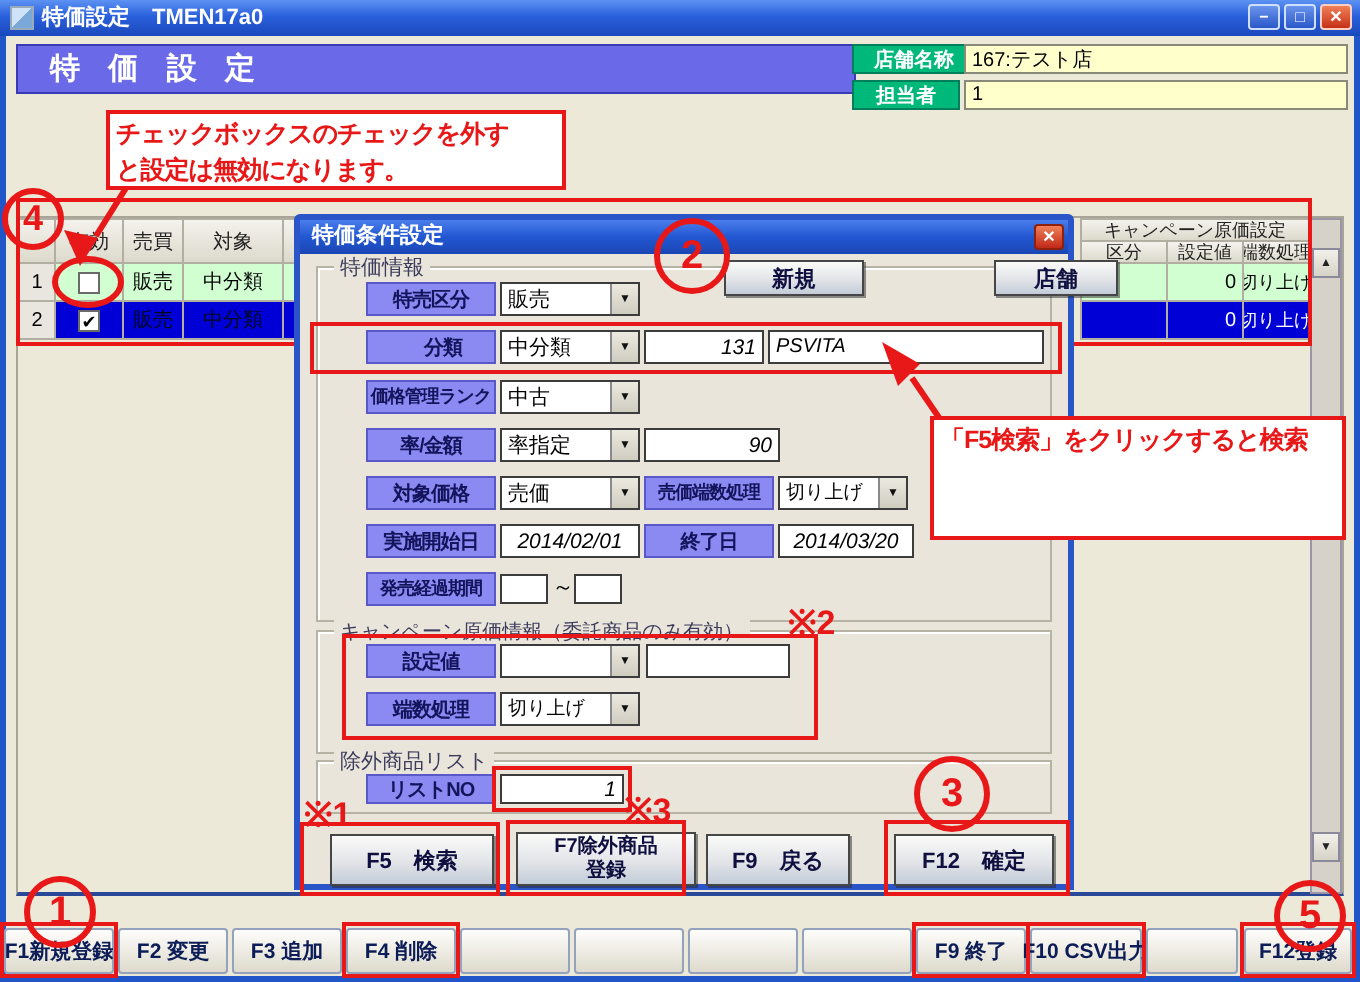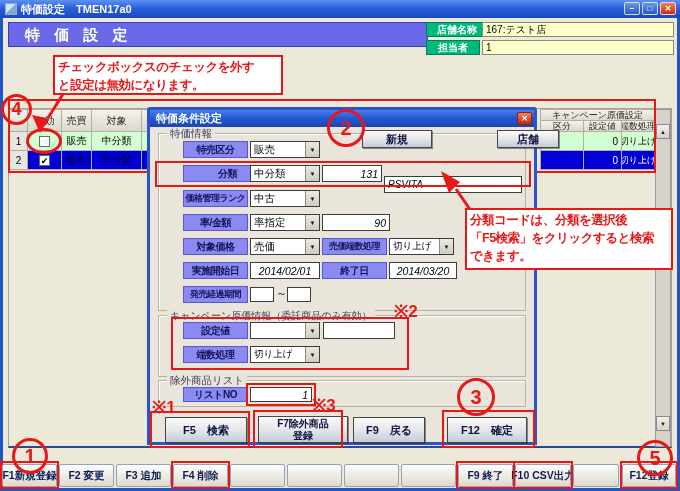--- a/index.html
+++ b/index.html
@@ -168,27 +168,27 @@
   <div class="abs glab" style="left:167px;top:127px;z-index:7;">特価情報</div>
   <div class="abs dbtn" style="left:362px;top:130px;width:70px;height:18px;z-index:7;">新規</div>
   <div class="abs dbtn" style="left:460px;top:130px;width:62px;height:18px;z-index:7;margin-left:37px;">店舗</div>
 
   <div class="abs plabel" style="left:183px;top:141px;width:65px;height:17px;z-index:7;">特売区分</div>
   <div class="abs dd" style="left:250px;top:141px;width:70px;height:17px;z-index:7;">
     <span class="ddt">販売</span>
       <span class="ddb">▼</span>
   </div>
 
-  <div class="abs plabel" style="left:183px;top:165px;width:77px;height:17px;z-index:7;padding-left:12px;">分類</div>
+  <div class="abs plabel" style="left:183px;top:165px;width:65px;height:17px;z-index:7;padding-left:12px;">分類</div>
   <div class="abs dd" style="left:250px;top:165px;width:70px;height:17px;z-index:7;">
     <span class="ddt">中分類</span>
       <span class="ddb">▼</span>
   </div>
   <div class="abs fld num" style="left:322px;top:165px;width:60px;height:17px;z-index:7;">131</div>
-  <div class="abs fld" style="left:384px;top:165px;width:138px;height:17px;z-index:7;font-size:10px;margin-top:11px;">PSVITA</div>
+  <div class="abs fld" style="left:384px;top:165px;width:138px;height:17px;z-index:7;font-size:10px;">PSVITA</div>
   <div class="abs redbox" style="left:155px;top:161px;width:376px;height:26px;z-index:8;"></div>
 
   <div class="abs plabel" style="left:183px;top:190px;width:65px;height:17px;z-index:7;font-size:9px;">価格管理ランク</div>
   <div class="abs dd" style="left:250px;top:190px;width:70px;height:17px;z-index:7;">
     <span class="ddt">中古</span>
       <span class="ddb">▼</span>
   </div>
 
   <div class="abs plabel" style="left:183px;top:214px;width:65px;height:17px;z-index:7;">率/金額</div>
   <div class="abs dd" style="left:250px;top:214px;width:70px;height:17px;z-index:7;">
@@ -250,23 +250,21 @@
   <div class="abs redbox" style="left:150px;top:411px;width:100px;height:37px;z-index:8;"></div>
   <div class="abs redbox" style="left:253px;top:410px;width:90px;height:38px;z-index:8;"></div>
   <div class="abs redbox" style="left:442px;top:410px;width:93px;height:38px;z-index:8;"></div>
   <div class="abs star" style="left:152px;top:395px;z-index:10;">※1</div>
   <div class="abs star" style="left:312px;top:393px;z-index:10;">※3</div>
   <div class="abs circ" style="left:457px;top:378px;width:38px;height:38px;z-index:10;">3</div>
 
   <div class="abs circ" style="left:327px;top:109px;width:38px;height:38px;z-index:10;">2</div>
 
   <div class="abs note" style="left:465px;top:208px;width:208px;height:62px;z-index:10;">
-    <div>分類コードは、分類を選択後</div>
     <div>「F5検索」をクリックすると検索</div>
-    <div>できます。</div>
   </div>
 
   <div class="abs fbtn" style="left:2px;top:464px;width:55px;height:23px;">F1新規登録</div>
   <div class="abs fbtn" style="left:59px;top:464px;width:55px;height:23px;">F2 変更</div>
   <div class="abs fbtn" style="left:116px;top:464px;width:55px;height:23px;">F3 追加</div>
   <div class="abs fbtn" style="left:173px;top:464px;width:55px;height:23px;">F4 削除</div>
   <div class="abs fbtn" style="left:230px;top:464px;width:55px;height:23px;"></div>
   <div class="abs fbtn" style="left:287px;top:464px;width:55px;height:23px;"></div>
   <div class="abs fbtn" style="left:344px;top:464px;width:55px;height:23px;"></div>
   <div class="abs fbtn" style="left:401px;top:464px;width:55px;height:23px;"></div>

